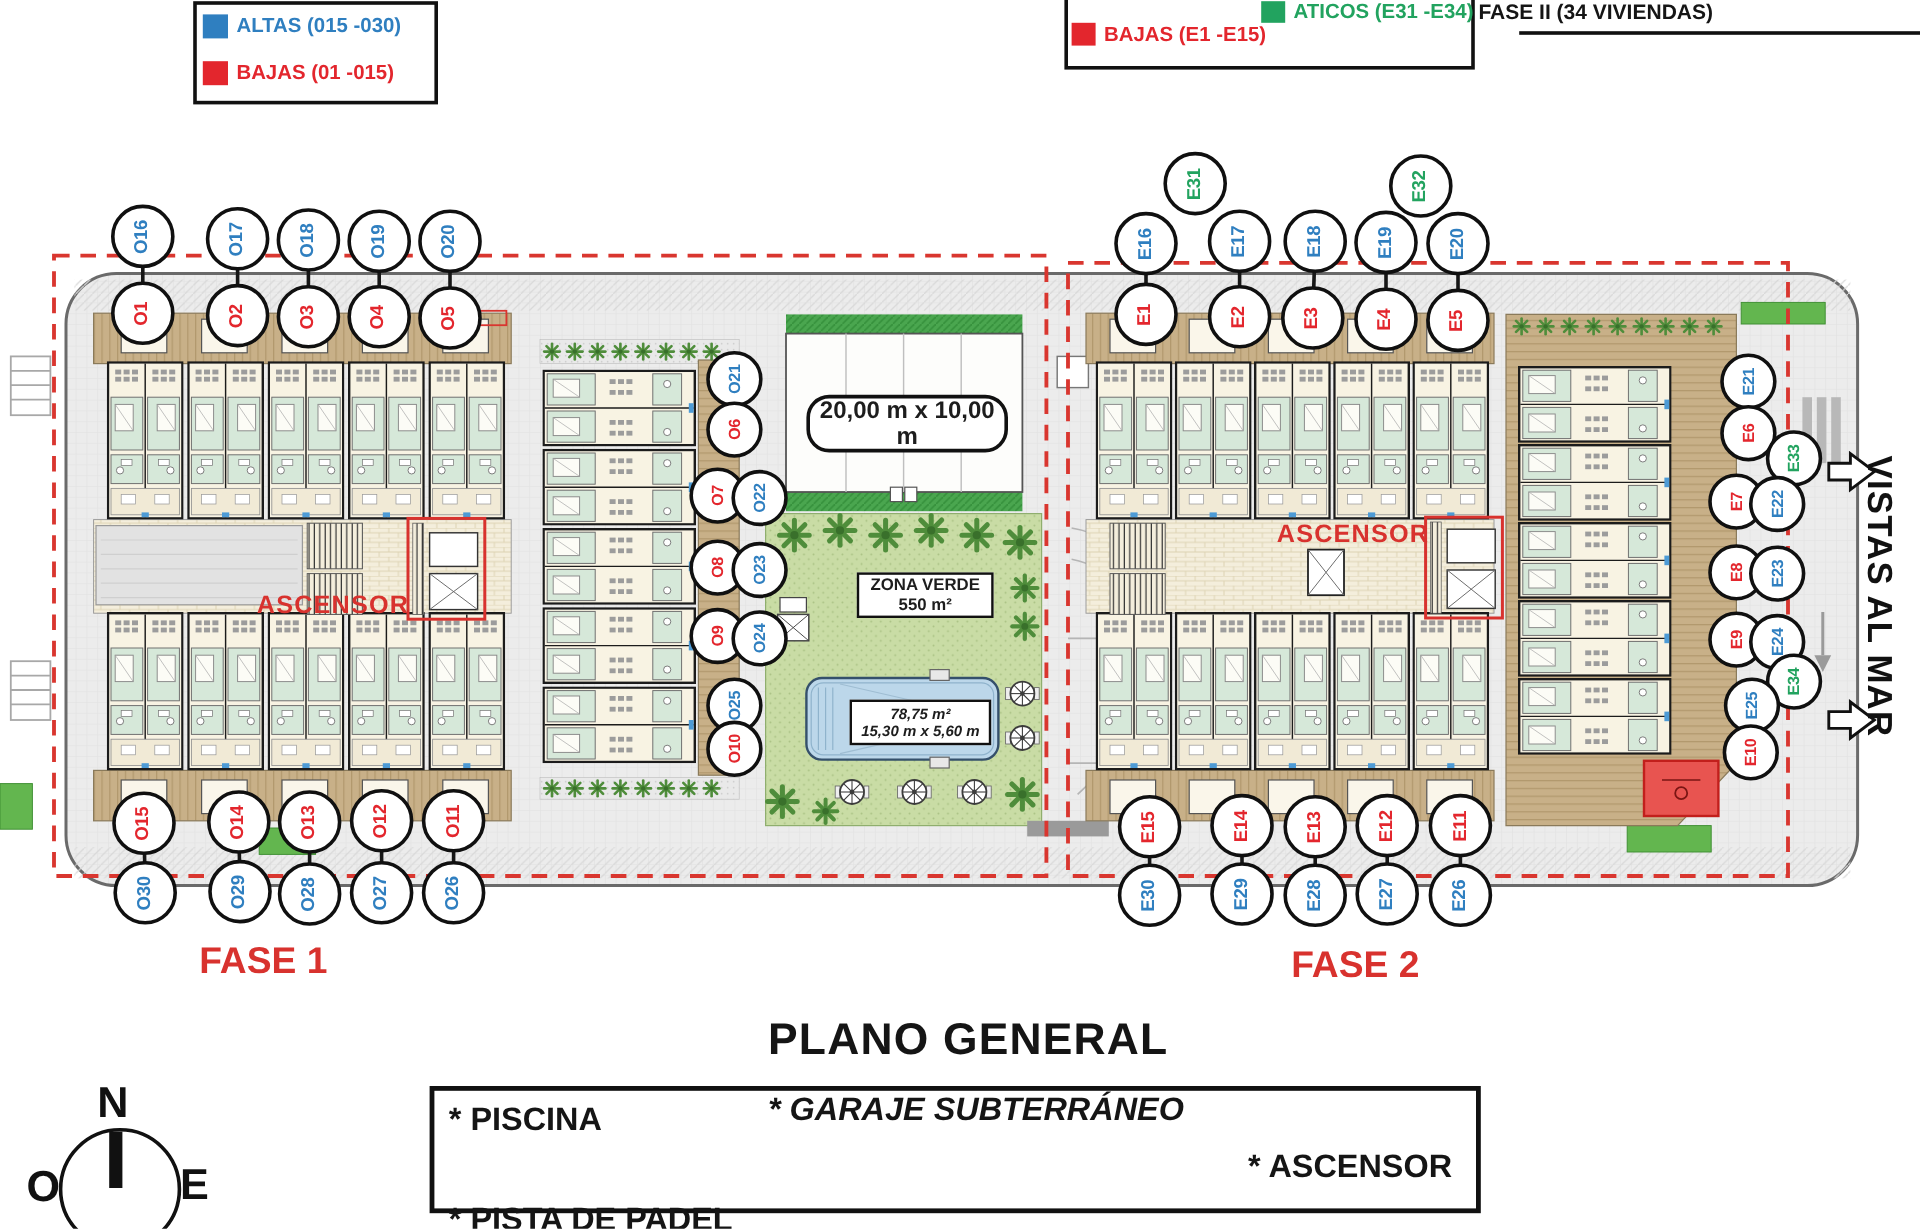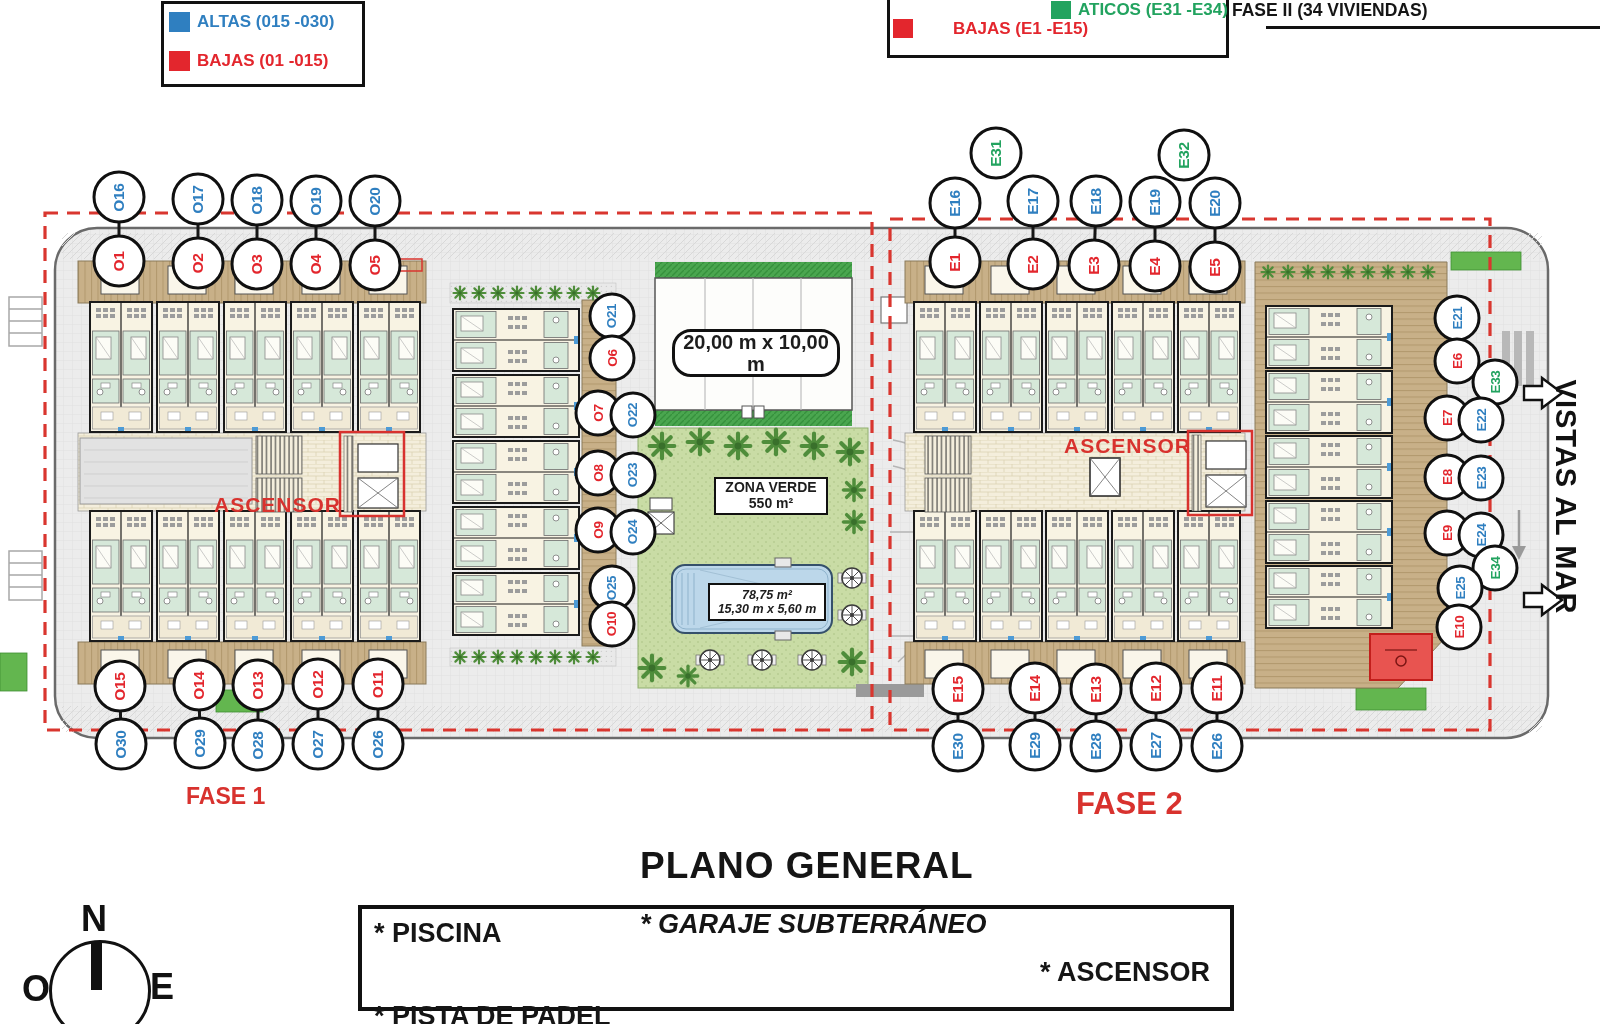--- a/index.html
+++ b/index.html
@@ -638,39 +638,39 @@
 <div class="legend-box" style="left:161px;top:1px;width:198px;height:80px;"></div>
 <div class="legend-square" style="left: 169px; top: 12px; background: rgb(47, 127, 192);"></div>
 <div class="lbl" style="left: 197px; top: 12px; font-size: 17px; color: rgb(47, 127, 192);">ALTAS (015 -030)</div>
 <div class="legend-square" style="left: 169px; top: 51px; background: rgb(227, 38, 45);"></div>
 <div class="lbl" style="left: 197px; top: 51px; font-size: 17px; color: rgb(227, 38, 45);">BAJAS (01 -015)</div>
 
 <div class="legend-box" style="left:887px;top:-30px;width:336px;height:82px;"></div>
 <div class="legend-square" style="left: 1051px; top: 1px; height: 18px; width: 20px; background: rgb(34, 163, 95);"></div>
 <div class="lbl" style="left: 1078px; top: 0px; font-size: 17px; color: rgb(34, 163, 95);">ATICOS (E31 -E34)</div>
 <div class="legend-square" style="left: 893px; top: 19px; height: 19px; width: 20px; background: rgb(227, 38, 45);"></div>
-<div class="lbl" style="left: 920px; top: 19px; font-size: 17px; color: rgb(227, 38, 45); margin-left: 33px;">BAJAS (E1 -E15)</div>
+<div class="lbl" style="left: 920px; top: 19px; font-size: 17px; color: rgb(227, 38, 45);">BAJAS (E1 -E15)</div>
 <div class="lbl black-text" style="left:1232px;top:0px;font-size:17.5px;">FASE II (34 VIVIENDAS)</div>
 <div id="fase2-title-line"></div>
 
 <div class="box-label" style="left:672px;top:329px;width:162px;height:42px;font-size:20px;border-radius:19px;">
   <span>20,00 m x 10,00 m</span>
 </div>
 <div class="box-label" style="left:714px;top:477px;width:110px;height:34px;font-size:14px;border-width:2.5px;">
   <span>ZONA VERDE</span>
   <span>550 m²</span>
 </div>
 <div class="box-label" style="left:708px;top:583px;width:114px;height:34px;font-size:12.5px;border-width:2px;font-style:italic;">
   <span>78,75 m²</span>
   <span>15,30 m x 5,60 m</span>
 </div>
 <div class="lbl red-text" style="left:214px;top:493px;font-size:21px;letter-spacing:1px;">ASCENSOR</div>
 <div class="lbl red-text" style="left:1064px;top:434px;font-size:21px;letter-spacing:1px;">ASCENSOR</div>
 
-<div class="lbl red-text" style="left:166px;top:783px;font-size:23px;margin-left:20px;">FASE 1</div>
+<div class="lbl red-text" style="left:166px;top:783px;font-size:31px;">FASE 1</div>
 <div class="lbl red-text" style="left:1076px;top:786px;font-size:31px;">FASE 2</div>
 
 <div id="vistas">VISTAS AL MAR</div>
 
 <div class="lbl black-text" style="left:640px;top:845px;font-size:37px;letter-spacing:1px;">PLANO GENERAL</div>
 
 <div id="info-box">
   <span class="item" style="left:12px;top:9px;">* PISCINA</span>
   <span class="item" style="left:12px;top:48px;margin-top:44px;">* PISTA DE PADEL</span>
   <span class="item" style="left:278px;top:0;font-style:italic;">* GARAJE SUBTERRÁNEO</span>

